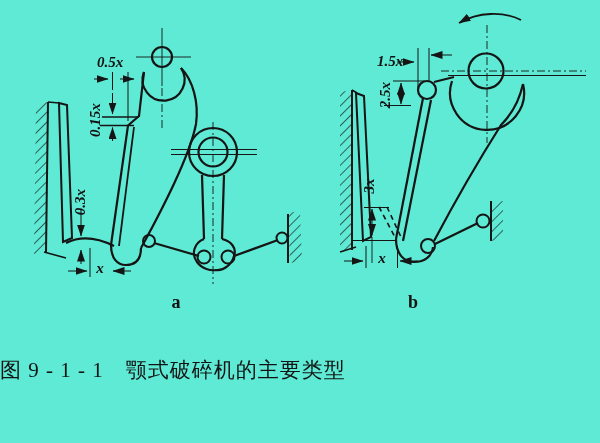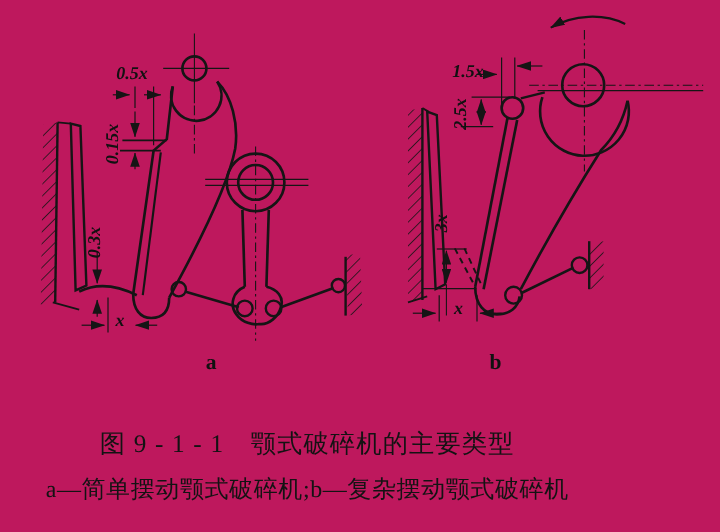--- a/index.html
+++ b/index.html
@@ -1,30 +1,30 @@
 <!DOCTYPE html>
 <html><head>
 <meta charset="utf-8">
 <style>
   html,body{margin:0;padding:0;background:#e8e8e8;}
   .page{
-    position:relative;width:600px;height:443px;background:#be185d;
+    position:relative;width:600px;height:443px;background:#5eead4;
     font-family:"Liberation Serif","DejaVu Serif",serif;color:#151515;overflow:hidden;
   }
   .art{position:absolute;left:0;top:0;}
   .dim{
     position:absolute;font-style:italic;font-size:15px;font-weight:600;
     white-space:nowrap;transform:translate(-50%,-50%);color:#111;
   }
   .dim.vert{transform:translate(-50%,-50%) rotate(-90deg);}
   .sublabel{
     position:absolute;font-size:18px;font-weight:700;transform:translate(-50%,-50%);
     font-style:normal;color:#111;
   }
-  .caption{position:absolute;left:0;width:512px;text-align:center;color:#131313;}
+  .caption{position:absolute;left:0;width:512px;text-align:left;color:#131313;}
   .caption.l1{top:356px;font-size:21px;letter-spacing:1px;}
   .caption.l2{top:394px;font-size:20px;letter-spacing:0.5px;}
   svg .ln{stroke:#151515;fill:none;}
 </style>
 </head>
 <body>
 
 <div class="page">
 
   <svg class="art" width="600" height="340" viewBox="0 0 600 340">
@@ -170,15 +170,14 @@
   <span class="dim" style="left:100px;top:268px;">x</span>
   <span class="sublabel" style="left:176px;top:302px;">a</span>
 
   <span class="dim" style="left:390px;top:61px;">1.5x</span>
   <span class="dim vert" style="left:385px;top:95px;">2.5x</span>
   <span class="dim vert" style="left:369px;top:186px;">3x</span>
   <span class="dim" style="left:382px;top:258px;">x</span>
   <span class="sublabel" style="left:413px;top:302px;">b</span>
 
   <div class="caption l1">图 9 - 1 - 1　颚式破碎机的主要类型</div>
-  <div class="caption l2">a—简单摆动颚式破碎机;b—复杂摆动颚式破碎机</div>
 
 </div>
 
 </body></html>

